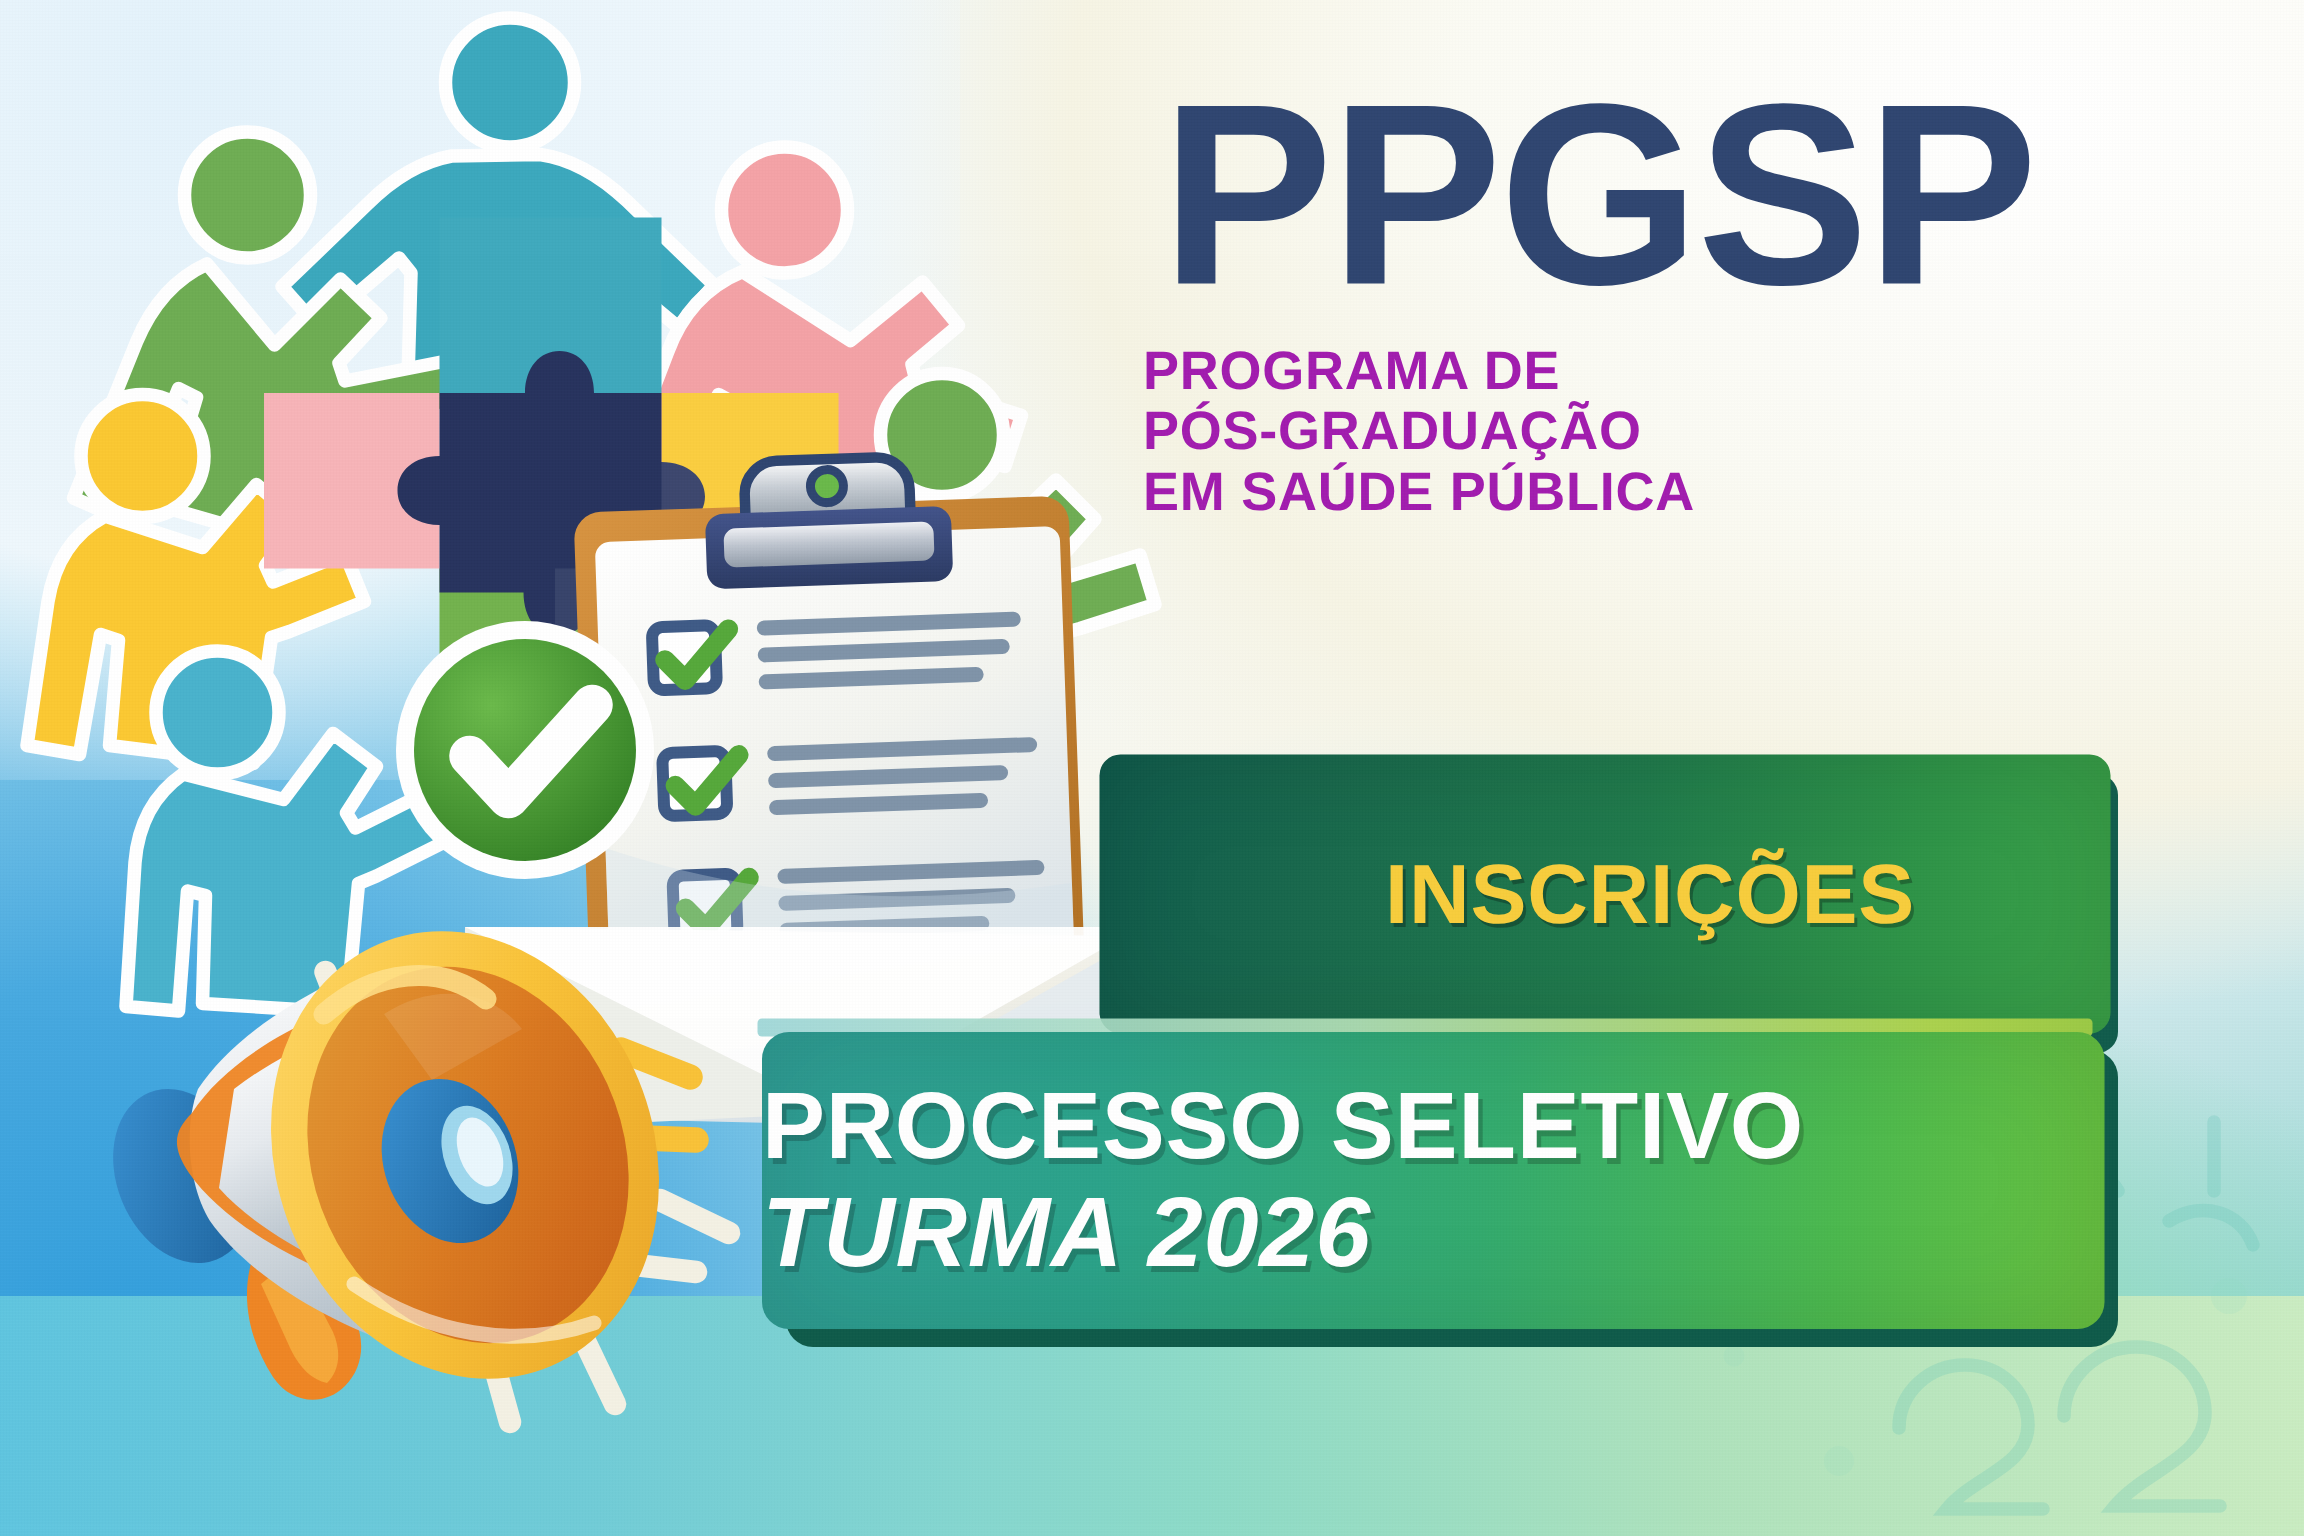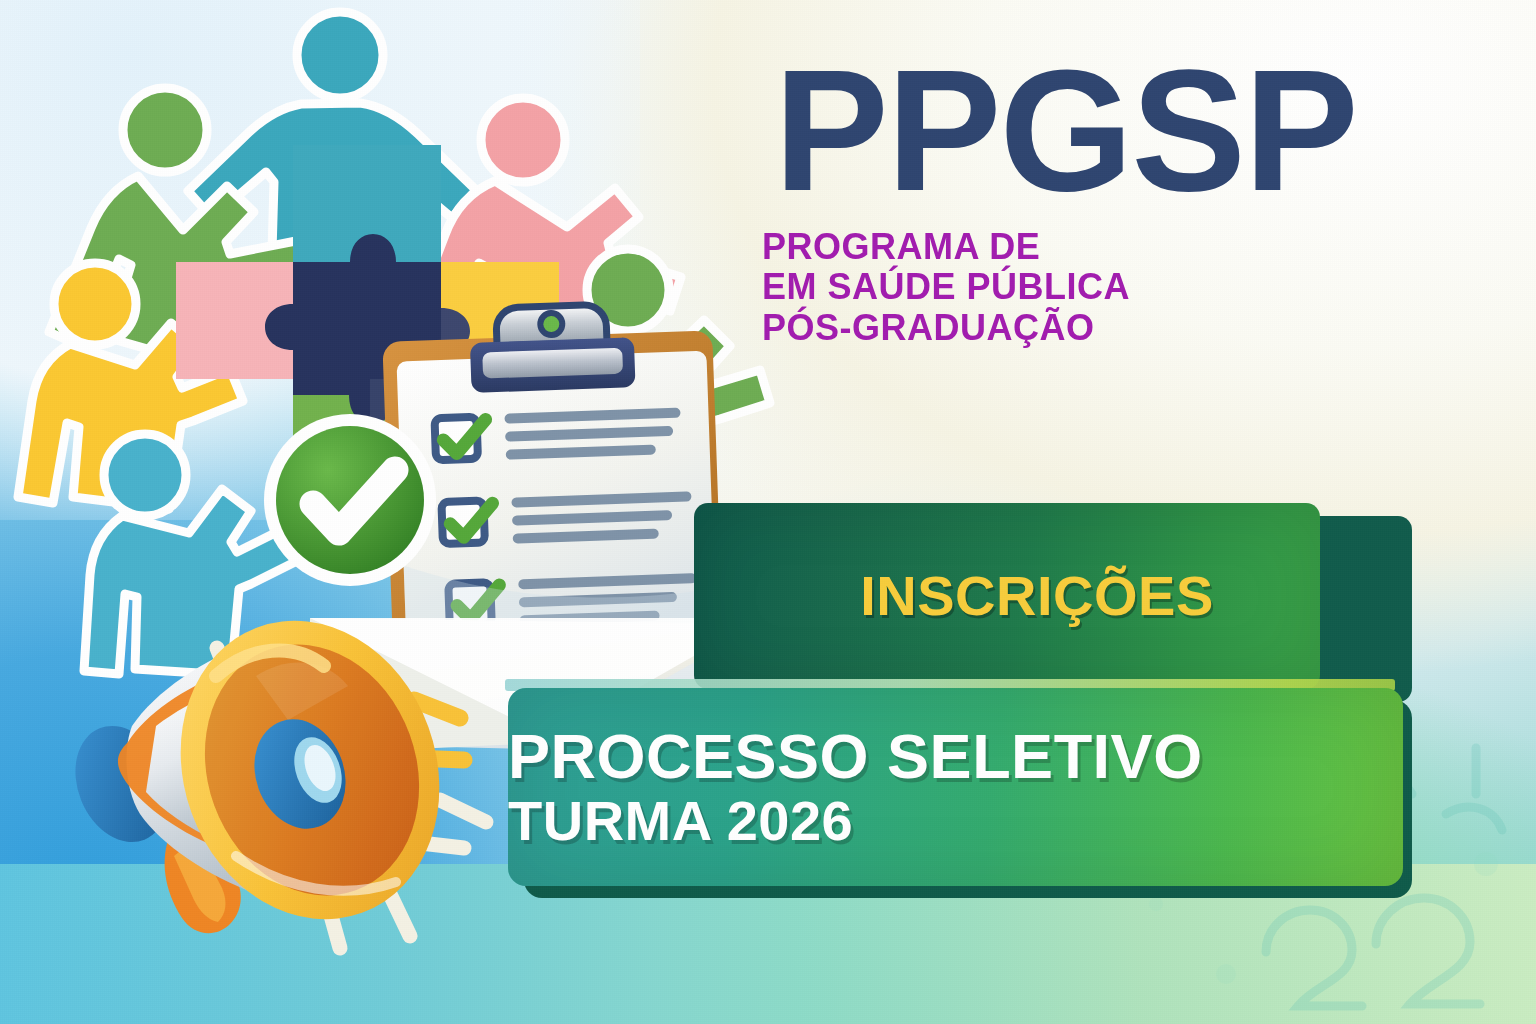--- a/index.html
+++ b/index.html
@@ -55,21 +55,21 @@
     margin-top:14px; font-size:36px; line-height:1.12; font-weight:700;
     letter-spacing:.5px; color:#a21caf;
   }
 
   
   .banner-green-shadow{
     position:absolute; left:760px; top:516px; width:652px; height:186px;
     background:#115c4c; border-radius:14px;
   }
   .banner-green{
-    position:absolute; left:694px; top:503px; width:626px; height:186px;
+    position:absolute; left:733px; top:503px; width:674px; height:186px;
     border-radius:14px;
     background:linear-gradient(100deg,#0f5b4c 0%, #18684c 22%, #1f7a4b 52%, #2d9247 78%, #3aa247 100%);
     box-shadow:inset 0 0 70px rgba(0,0,0,.12);
     overflow:hidden;
     display:flex; align-items:center; justify-content:center;
   }
   .banner-green .txt{
     text-align:center; color:#f7cd3c; font-weight:700; font-size:56px;
     line-height:1.06; letter-spacing:.5px;
     text-shadow:2px 3px 0 rgba(0,0,0,.28);
@@ -90,22 +90,22 @@
     background:linear-gradient(97deg,#2e9d95 0%, #2ba38a 26%, #34ab6e 54%, #4cb94e 80%, #68c13f 100%);
     box-shadow:inset 0 0 80px rgba(0,0,0,.10);
     display:flex; flex-direction:column; align-items:flex-start; justify-content:center;
     overflow:hidden;
   }
   .banner-teal .l1{
     color:#ffffff; font-weight:700; font-size:63px; letter-spacing:.5px;
     text-shadow:3px 4px 0 rgba(0,0,0,.20); line-height:1.02;
   }
   .banner-teal .l2{
-    color:#ffffff; font-weight:700; font-size:56px; letter-spacing:.5px;
-    text-shadow:3px 4px 0 rgba(0,0,0,.20); line-height:1.04; margin-top:4px;
+    color:#ffffff; font-weight:700; font-size:66px; letter-spacing:.5px;
+    text-shadow:3px 4px 0 rgba(0,0,0,.20); line-height:1.04; margin-top:4px;font-style:italic;
   }
 </style>
 </head>
 <body>
 
 <div id="poster">
 
   <div class="bg-base"></div>
   <div class="bg-topleft"></div>
   <div class="bg-bottomstrip"></div>
@@ -318,22 +318,22 @@
 
       <path d="M226 856c50 34 108 44 160 26" fill="none" stroke="#ffffff" stroke-width="10" opacity=".55" stroke-linecap="round"></path>
     </g>
   </svg>
   </div>
 
   <div class="brand-wrap">
     <div class="brand-title">PPGSP</div>
     <div class="brand-sub">
       <div>PROGRAMA DE</div>
+      <div>PÓS-GRADUAÇÃO</div>
       <div>EM SAÚDE PÚBLICA</div>
-      <div>PÓS-GRADUAÇÃO</div>
     </div>
   </div>
 
   <div class="banner-green-shadow"></div>
   <div class="banner-green">
     <div class="txt">
       <div>INSCRIÇÕES</div>
     </div>
   </div>
 

